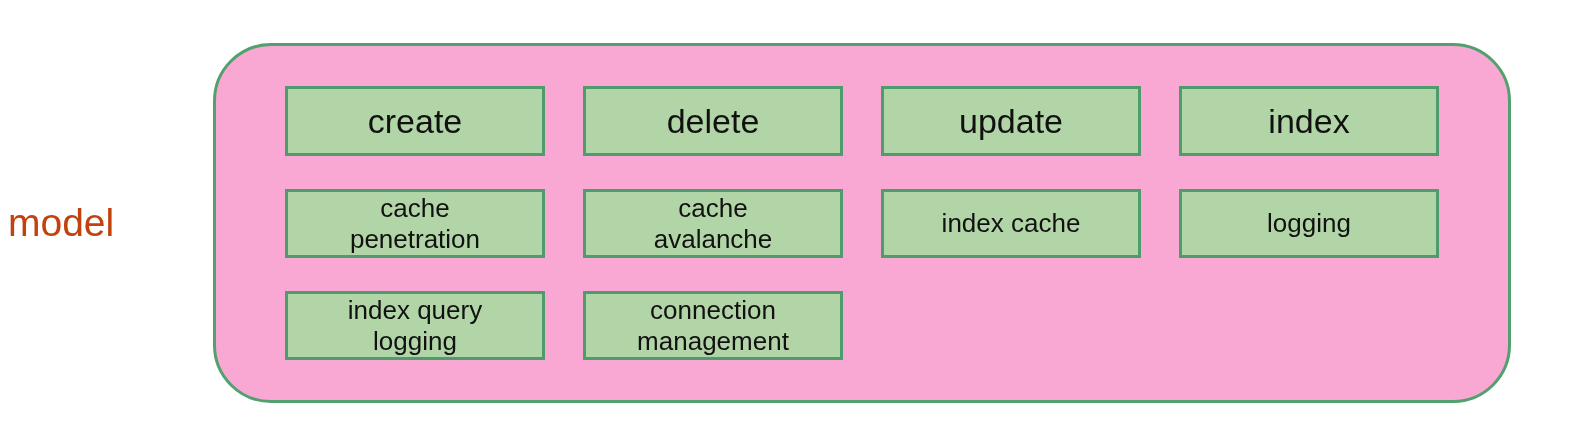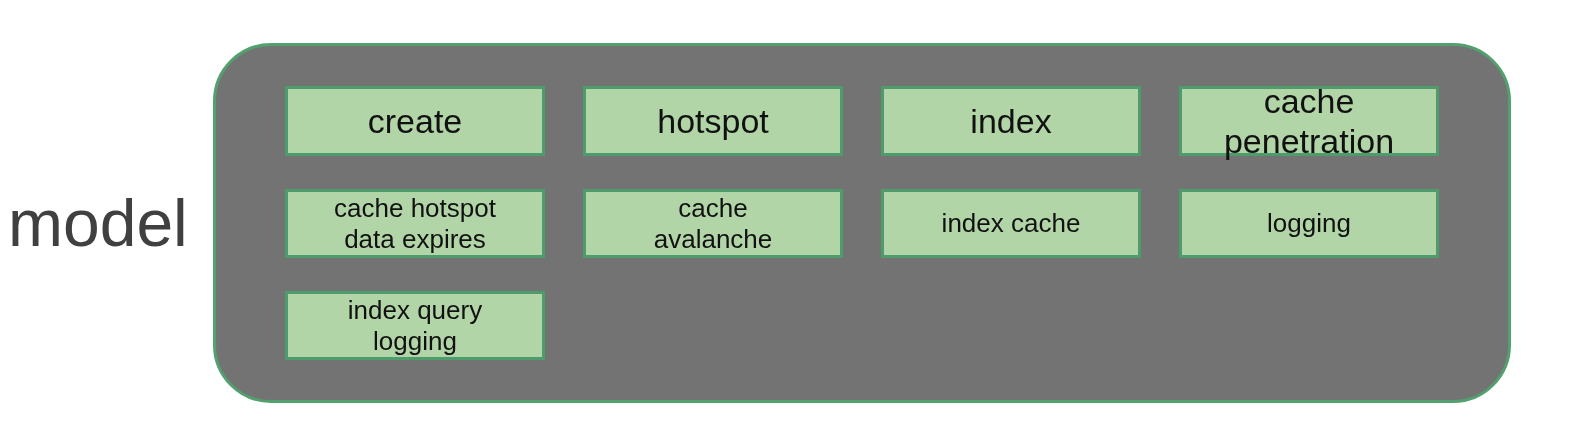--- a/index.html
+++ b/index.html
@@ -16,31 +16,31 @@
   }
   .model-label {
     position: absolute;
     left: 8px;
     top: 43px;
     height: 360px;
     width: 190px;
     display: flex;
     align-items: center;
     justify-content: flex-start;
-    font-size: 66px;
-    color: #404040;
+    font-size: 39px;
+    color: #c2410c;
     letter-spacing: 0px;
   }
   .container-box {
     position: absolute;
     left: 213px;
     top: 43px;
     width: 1298px;
     height: 360px;
-    background: #737373;
+    background: #f9a8d4;
     border: 3px solid #53A06F;
     border-radius: 58px;
     display: grid;
     grid-template-columns: repeat(4, 260px);
     grid-template-rows: 70px 69px 69px;
     column-gap: 38px;
     row-gap: 33px;
     padding: 40px 82px 0 82px;
     justify-content: center;
   }
@@ -63,27 +63,28 @@
 </style>
 </head>
 <body>
 
 <div class="diagram">
 
   <div class="model-label">model</div>
 
   <div class="container-box">
     <div class="node">create</div>
-    <div class="node">hotspot</div>
+    <div class="node">delete</div>
+    <div class="node">update</div>
     <div class="node">index</div>
     <div class="node">cache
 penetration</div>
-    <div class="node">cache hotspot
-data expires</div>
     <div class="node">cache
 avalanche</div>
     <div class="node">index cache</div>
     <div class="node">logging</div>
     <div class="node">index query
 logging</div>
+    <div class="node">connection
+management</div>
   </div>
 
 </div>
 
 </body></html>

